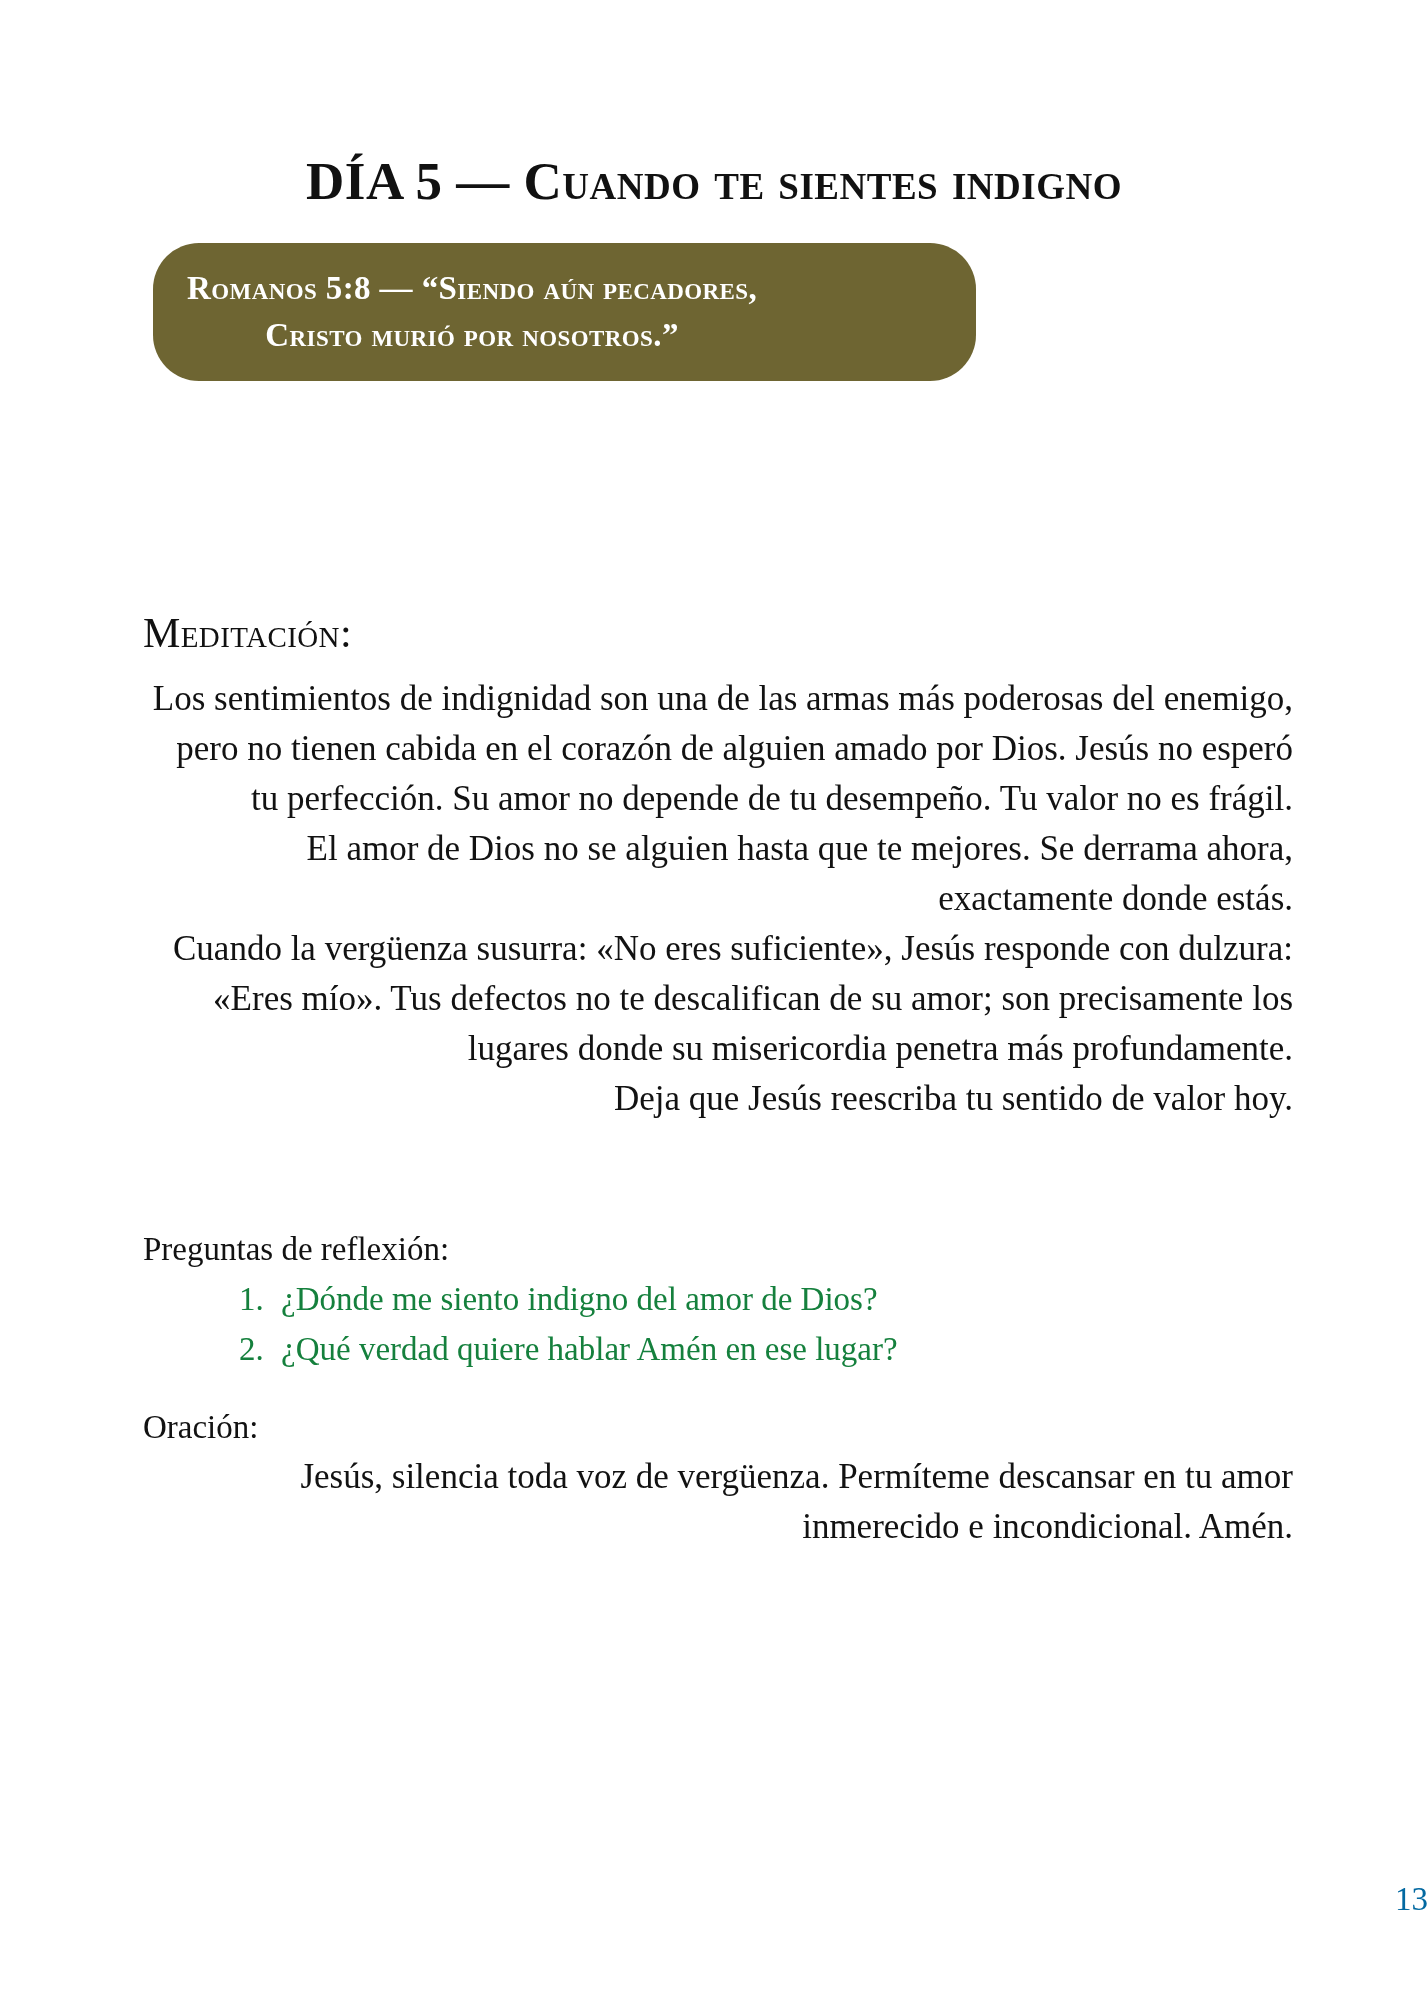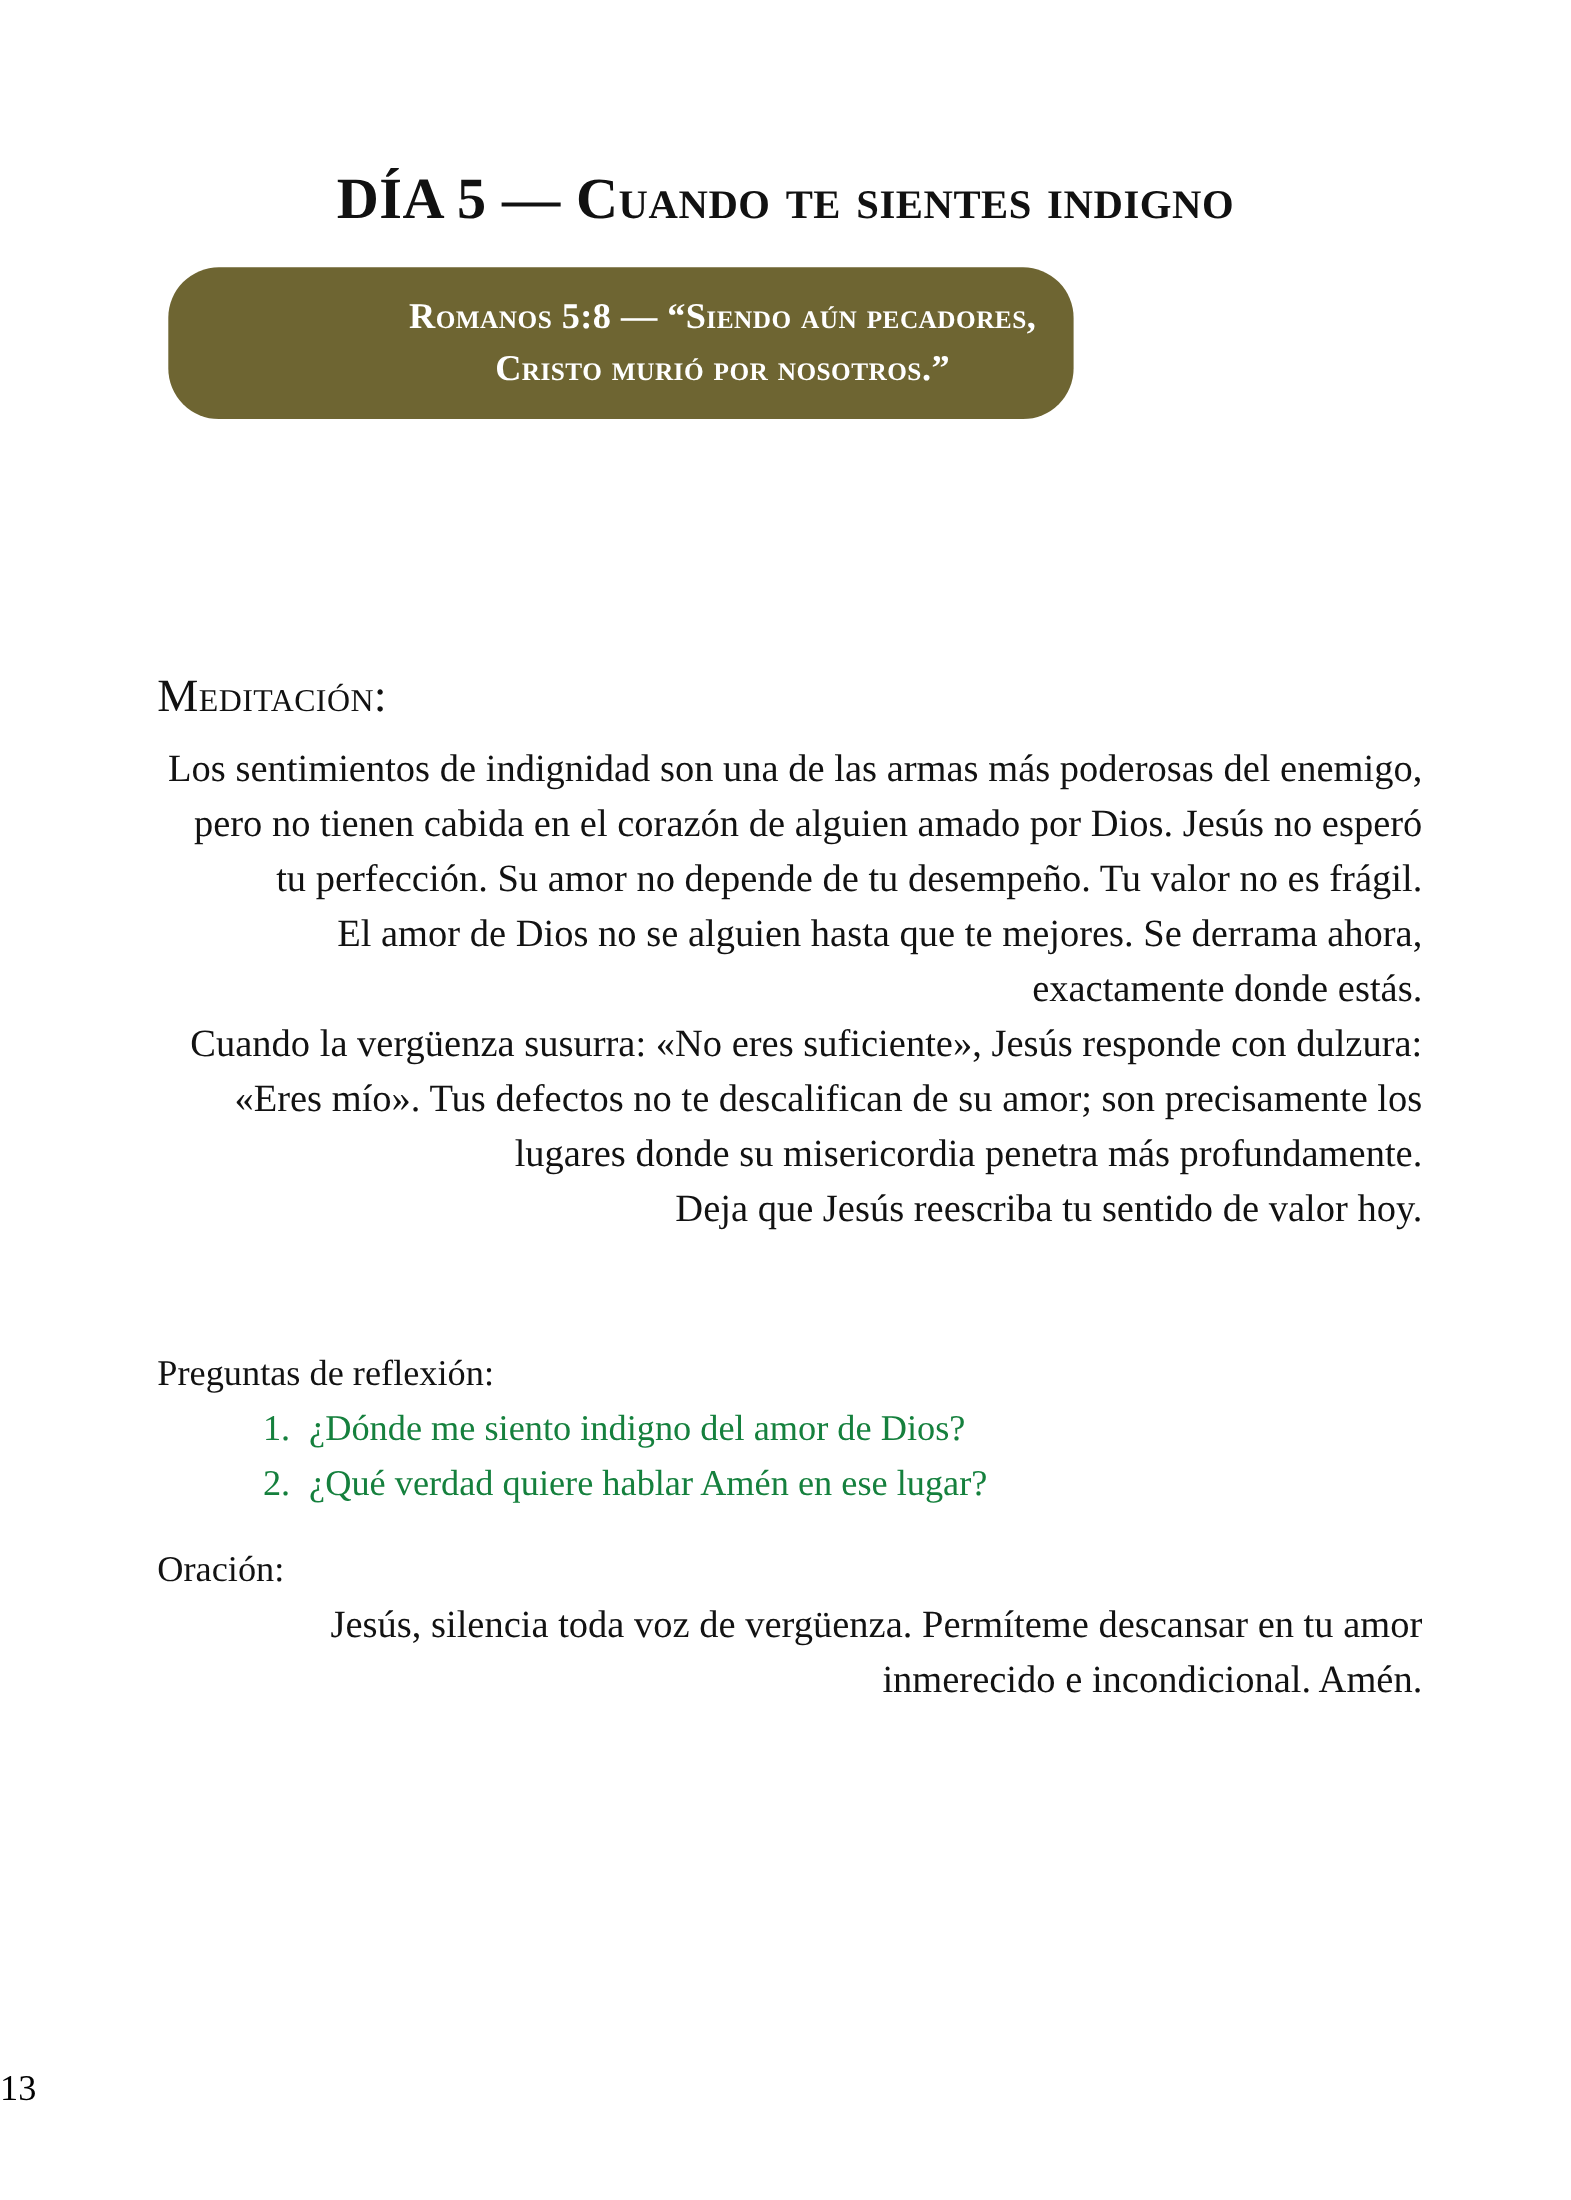--- a/index.html
+++ b/index.html
@@ -39,21 +39,21 @@
   .verse-box {
     position: absolute;
     top: 243px;
     left: 153px;
     width: 823px;
     height: 138px;
     border-radius: 46px;
     box-sizing: border-box;
     display: flex;
     align-items: center;
-    justify-content: flex-end;
+    justify-content: flex-start;
     padding: 0 34px;
   }
 
   .verse-text {
     font-family: "Liberation Serif", "DejaVu Serif", serif;
     font-size: 33px;
     font-weight: 700;
     font-variant: small-caps;
     letter-spacing: 0.4px;
     line-height: 1.42;
@@ -118,24 +118,24 @@
     display: inline-block;
     width: 42px;
   }
 
   
   .page-number {
     position: absolute;
     bottom: 82px;
     left: 0;
     width: 1428px;
-    text-align: left;
+    text-align: right;
     font-family: "Liberation Serif", "DejaVu Serif", serif;
     font-size: 33px;
-    color: #000000;
+    color: #0369a1;
   }
 </style>
 </head>
 <body>
 
 <div class="page">
 
   <h1 class="page-title">DÍA 5 — Cuando te sientes indigno</h1>
 
   <div class="verse-box" style="background: rgb(110, 101, 50);">

